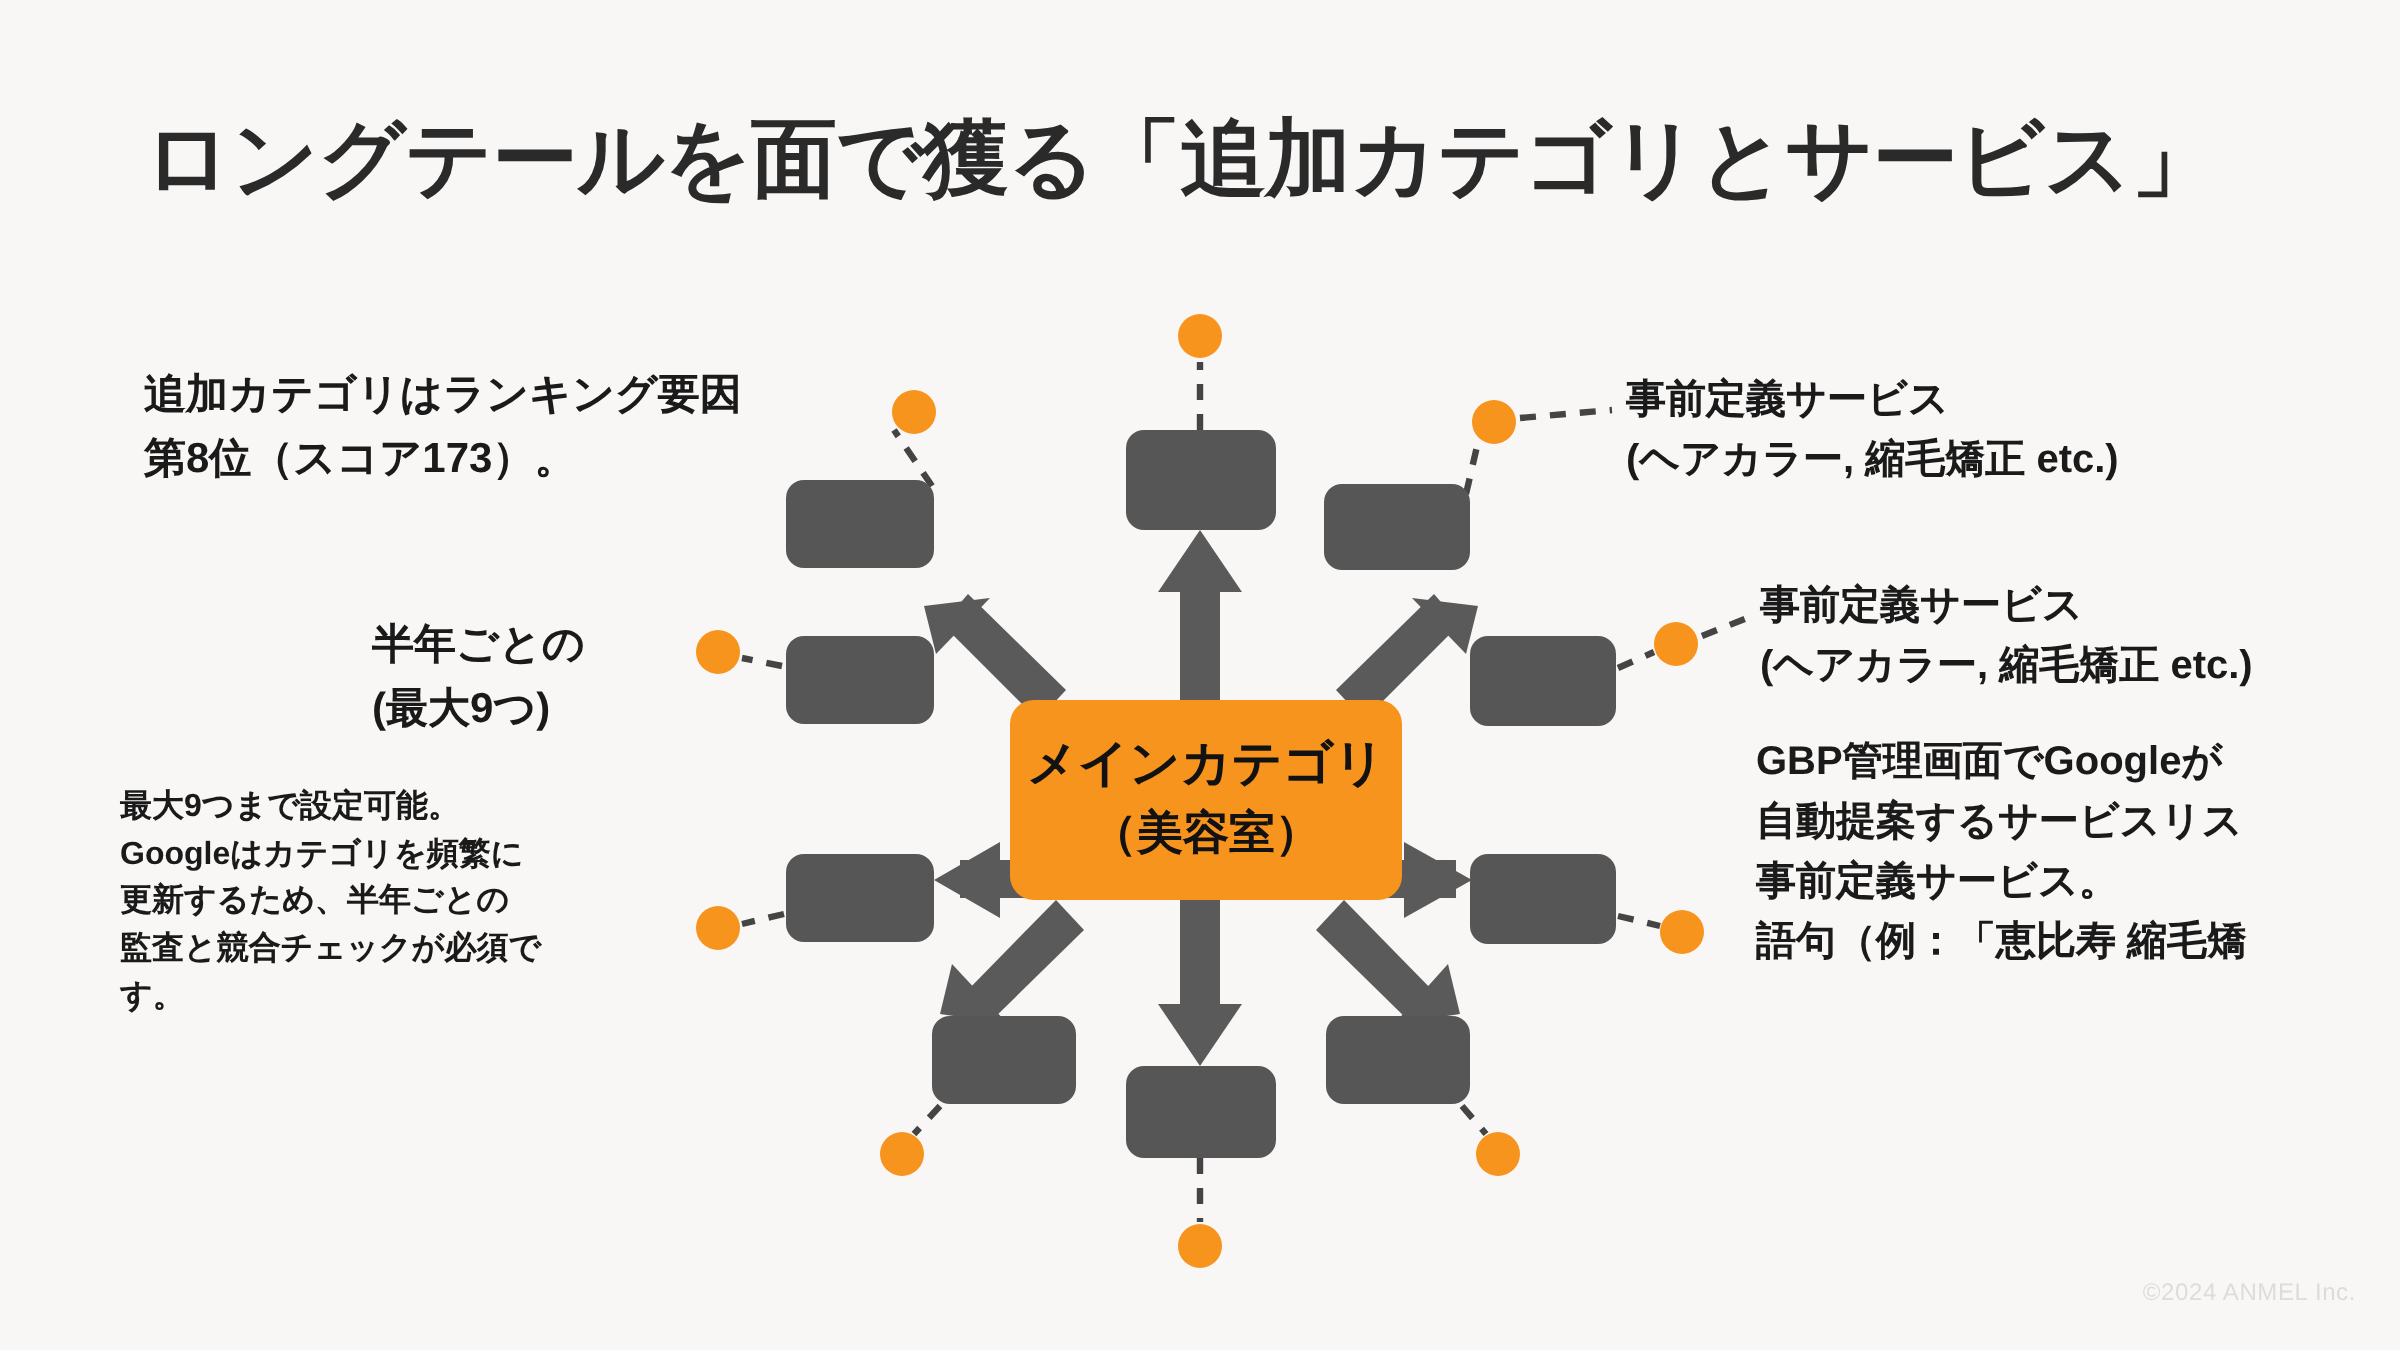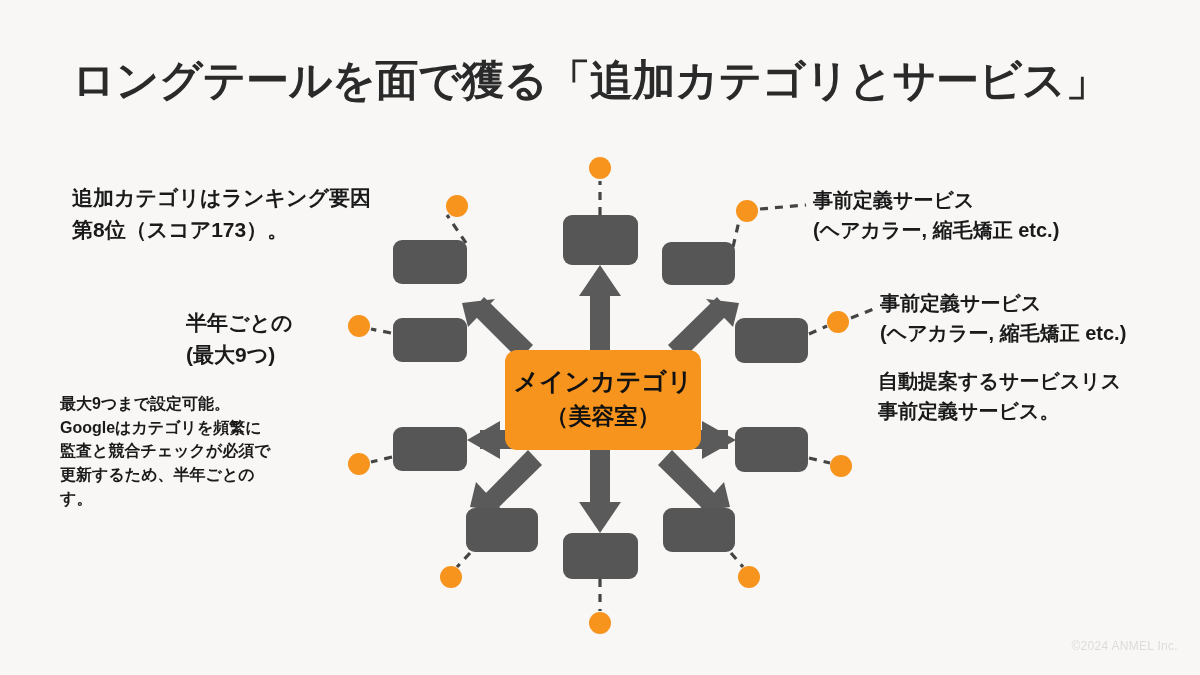--- a/index.html
+++ b/index.html
@@ -117,38 +117,40 @@
   </div>
 
   <div id="note-left-2" class="txt">
     <span class="txt-line">半年ごとの</span>
     <span class="txt-line">(最大9つ)</span>
   </div>
 
   <div id="note-left-3" class="txt">
     <span class="txt-line">最大9つまで設定可能。</span>
     <span class="txt-line">Googleはカテゴリを頻繁に</span>
+    <span class="txt-line">更新するため、半年ごとの</span>
     <span class="txt-line">監査と競合チェックが必須で</span>
-    <span class="txt-line">更新するため、半年ごとの</span>
     <span class="txt-line">す。</span>
   </div>
 
   <div id="note-right-1" class="txt">
     <span class="txt-line">事前定義サービス</span>
     <span class="txt-line">(ヘアカラー, 縮毛矯正 etc.)</span>
   </div>
 
   <div id="note-right-2" class="txt">
     <span class="txt-line">事前定義サービス</span>
     <span class="txt-line">(ヘアカラー, 縮毛矯正 etc.)</span>
   </div>
 
   <div id="note-right-3" class="txt">
+    <span class="txt-line">GBP管理画面でGoogleが</span>
     <span class="txt-line">自動提案するサービスリス</span>
     <span class="txt-line">事前定義サービス。</span>
+    <span class="txt-line">語句（例：「恵比寿 縮毛矯</span>
   </div>
 
   <svg id="diagram" width="1200" height="675" viewBox="0 0 1200 675">
 
     <g fill="#5a5a5a">
 
       <g>
         <rect x="590" y="287" width="20" height="75"></rect>
         <polygon points="600,265 621,296 579,296"></polygon>
       </g>

